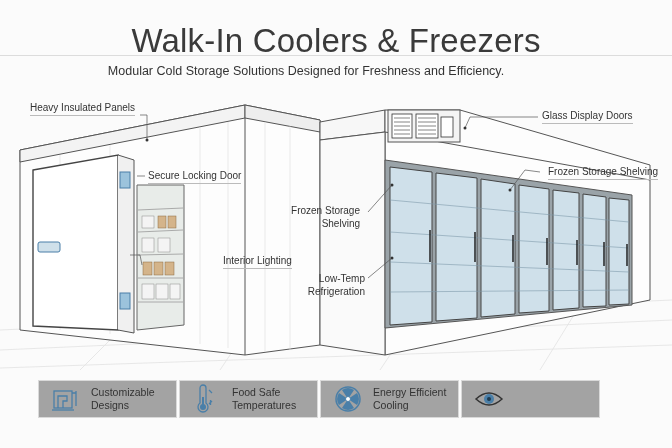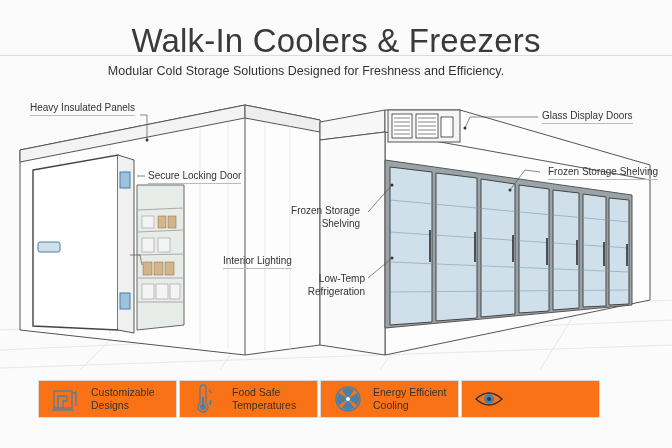--- a/index.html
+++ b/index.html
@@ -6,21 +6,21 @@
   html, body { width: 672px; height: 448px; background: #fbfbfb; overflow: hidden; }
   body { font-family: "Liberation Sans", sans-serif; color: #333; position: relative; }
   .title { position: absolute; left: 0; width: 672px; top: 22px; text-align: center; font-size: 33px; color: #3a3a3a; letter-spacing: 0.2px; }
   .title-rule { position: absolute; left: 0; width: 672px; top: 55px; height: 1px; background: #dcdcdc; }
   .subtitle { position: absolute; left: 0; width: 612px; top: 64px; text-align: center; font-size: 12.5px; color: #333; }
   svg.scene { position: absolute; left: 0; top: 0; }
   .label { position: absolute; font-size: 10px; color: #333; white-space: nowrap; }
   .label.center { text-align: right; line-height: 13px; }
   .ul { border-bottom: 1px solid #bbb; padding-bottom: 2px; }
   .features { position: absolute; left: 38px; top: 380px; width: 562px; height: 38px; display: flex; gap: 2px; }
-  .feat { flex: 1; border: 1px solid #d9d9d9; background: #f97316; display: flex; align-items: center; padding-left: 12px; gap: 10px; }
+  .feat { flex: 1; border: 1px solid #d9d9d9; background: #a3a3a3; display: flex; align-items: center; padding-left: 12px; gap: 10px; }
   .feat .ico { width: 30px; height: 30px; flex: none; }
   .feat .txt { font-size: 10.5px; line-height: 13px; color: #333; }
 </style>
 </head>
 <body>
 
 <div class="title">Walk-In Coolers &amp; Freezers</div>
 <div class="title-rule"></div>
 <div class="subtitle">Modular Cold Storage Solutions Designed for Freshness and Efficiency.</div>
 

